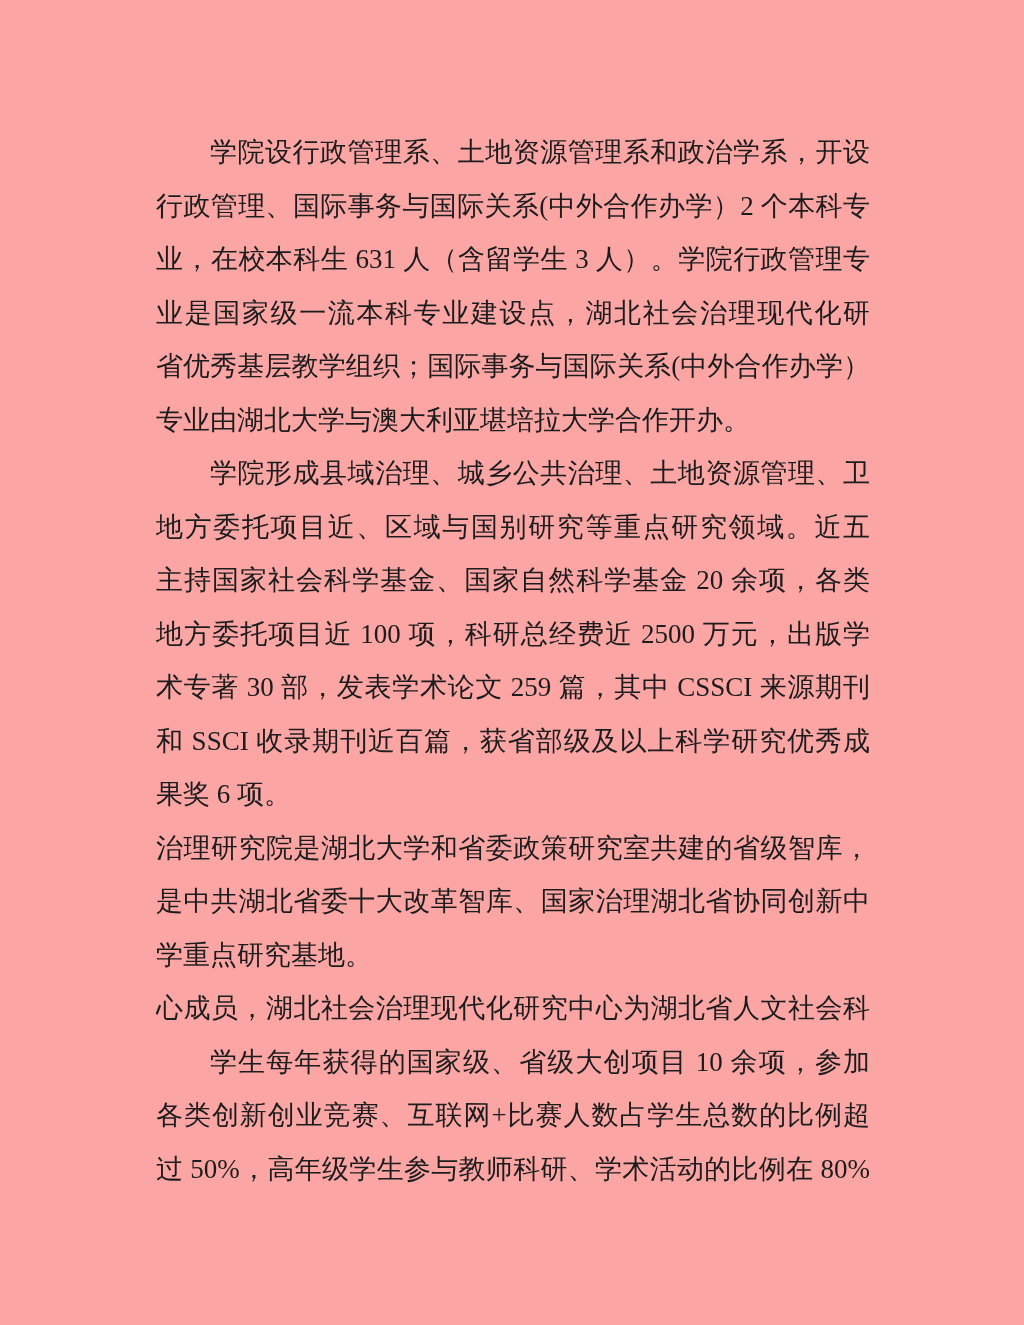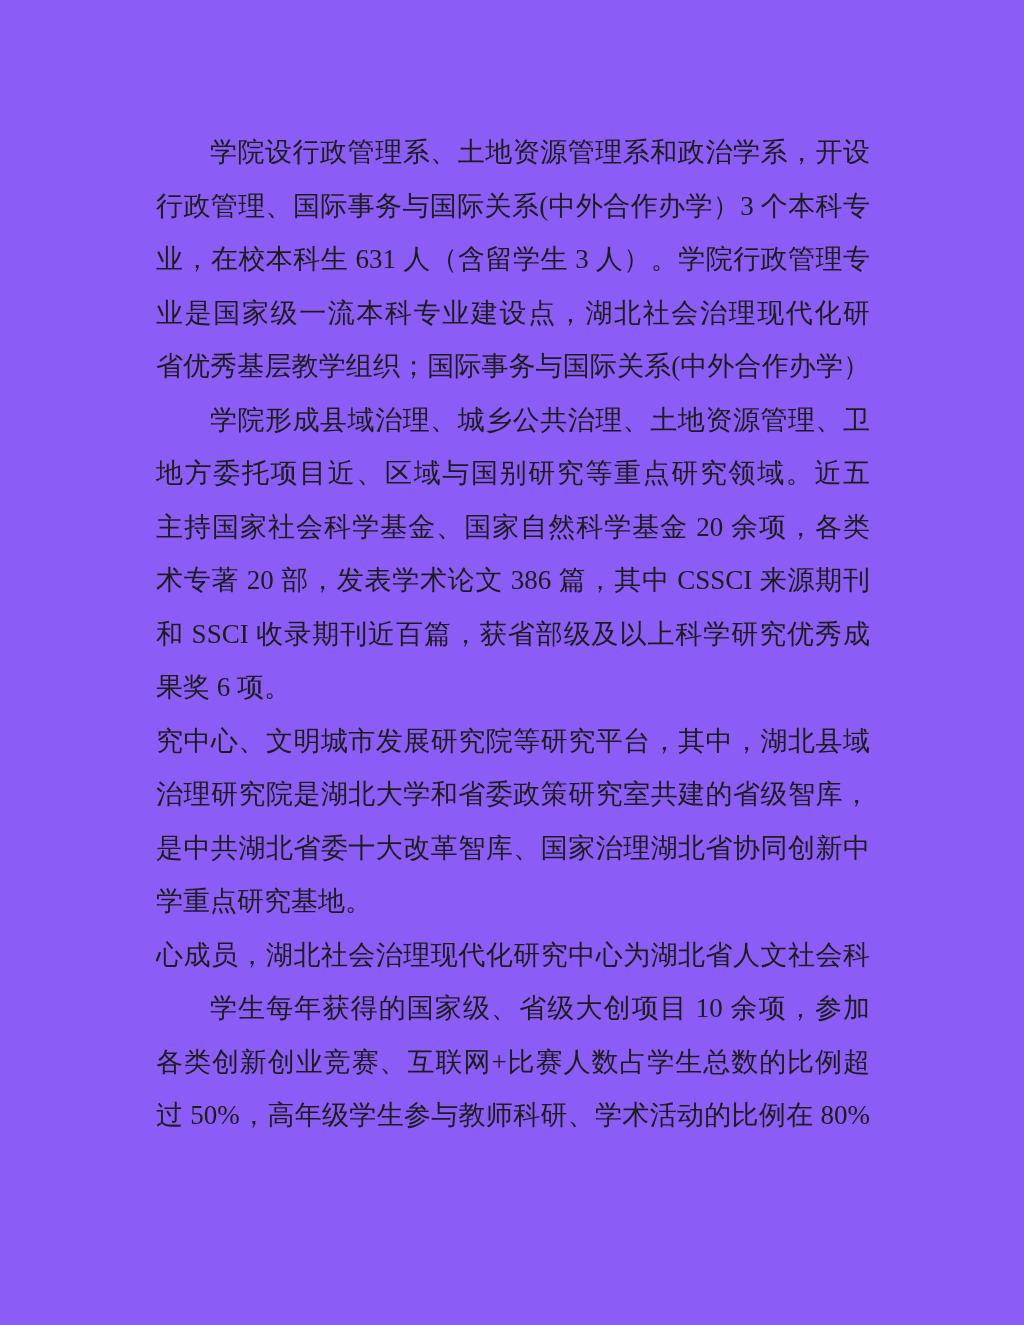--- a/index.html
+++ b/index.html
@@ -4,21 +4,21 @@
 <style>
   * { margin: 0; padding: 0; box-sizing: border-box; }
   html, body {
     width: 1024px;
     font-family: "Liberation Serif", "DejaVu Serif", serif;
   }
   .page {
     position: relative;
     width: 1024px;
     height: 1325px;
-    background: #8b5cf6;
+    background: #fca5a5;
     overflow: hidden;
   }
   .text-block {
     position: absolute;
     left: 156px;
     top: 126px;
     width: 714px;
     color: #1c1c1c;
     font-size: 27px;
     line-height: 53.5px;
@@ -33,31 +33,32 @@
   }
   .line.indent { text-indent: 2em; }
   .line.flush  { text-align-last: left; }
 </style>
 </head>
 <body>
 
 <div class="page">
   <div class="text-block" style="color: rgb(28, 28, 28);">
       <div class="line indent">学院设行政管理系、土地资源管理系和政治学系，开设</div>
-      <div class="line">行政管理、国际事务与国际关系(中外合作办学）3 个本科专</div>
+      <div class="line">行政管理、国际事务与国际关系(中外合作办学）2 个本科专</div>
       <div class="line">业，在校本科生 631 人（含留学生 3 人）。学院行政管理专</div>
       <div class="line">业是国家级一流本科专业建设点，湖北社会治理现代化研</div>
       <div class="line">省优秀基层教学组织；国际事务与国际关系(中外合作办学）</div>
+      <div class="line flush">专业由湖北大学与澳大利亚堪培拉大学合作开办。</div>
       <div class="line indent">学院形成县域治理、城乡公共治理、土地资源管理、卫</div>
       <div class="line">地方委托项目近、区域与国别研究等重点研究领域。近五年，</div>
       <div class="line">主持国家社会科学基金、国家自然科学基金 20 余项，各类</div>
-      <div class="line">术专著 20 部，发表学术论文 386 篇，其中 CSSCI 来源期刊</div>
+      <div class="line">地方委托项目近 100 项，科研总经费近 2500 万元，出版学</div>
+      <div class="line">术专著 30 部，发表学术论文 259 篇，其中 CSSCI 来源期刊</div>
       <div class="line">和 SSCI 收录期刊近百篇，获省部级及以上科学研究优秀成</div>
       <div class="line flush">果奖 6 项。</div>
-      <div class="line">究中心、文明城市发展研究院等研究平台，其中，湖北县域</div>
       <div class="line">治理研究院是湖北大学和省委政策研究室共建的省级智库，</div>
       <div class="line">是中共湖北省委十大改革智库、国家治理湖北省协同创新中</div>
       <div class="line flush">学重点研究基地。</div>
       <div class="line">心成员，湖北社会治理现代化研究中心为湖北省人文社会科</div>
       <div class="line indent">学生每年获得的国家级、省级大创项目 10 余项，参加</div>
       <div class="line">各类创新创业竞赛、互联网+比赛人数占学生总数的比例超</div>
       <div class="line">过 50%，高年级学生参与教师科研、学术活动的比例在 80%</div>
     </div>
 </div>
 

